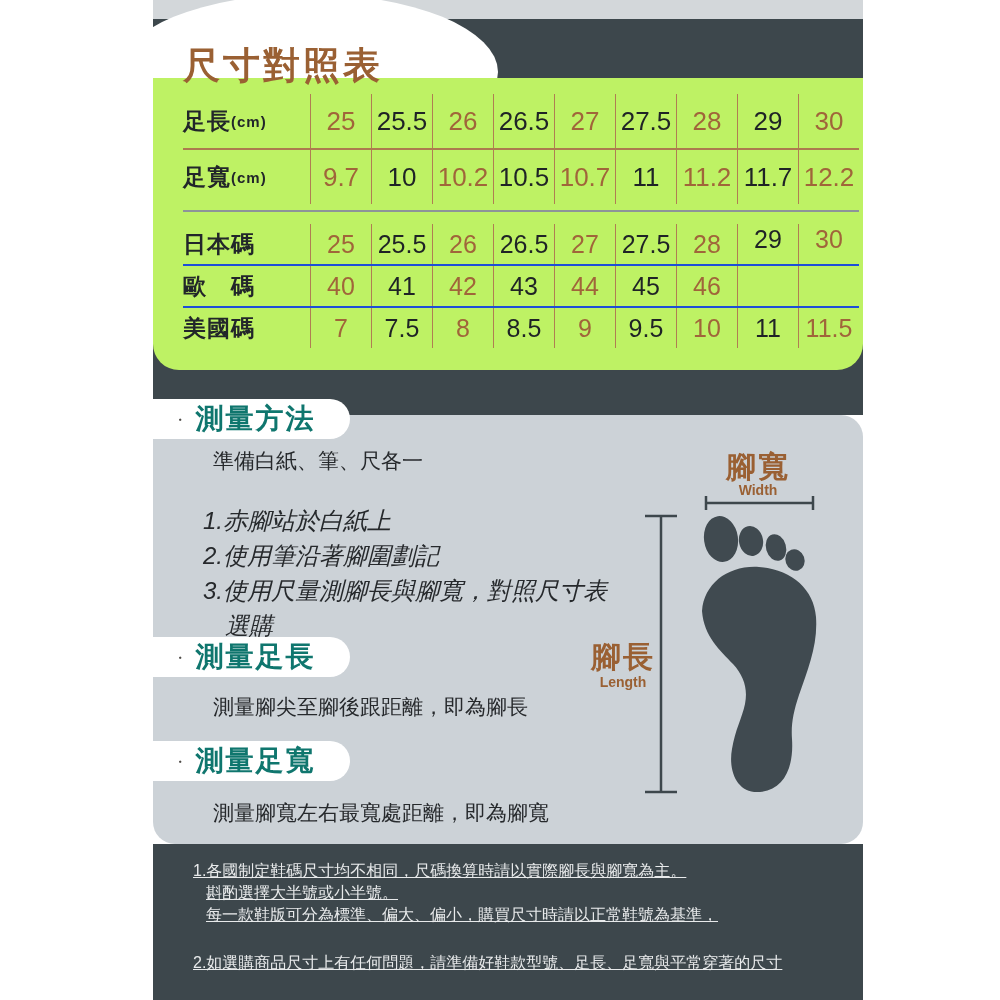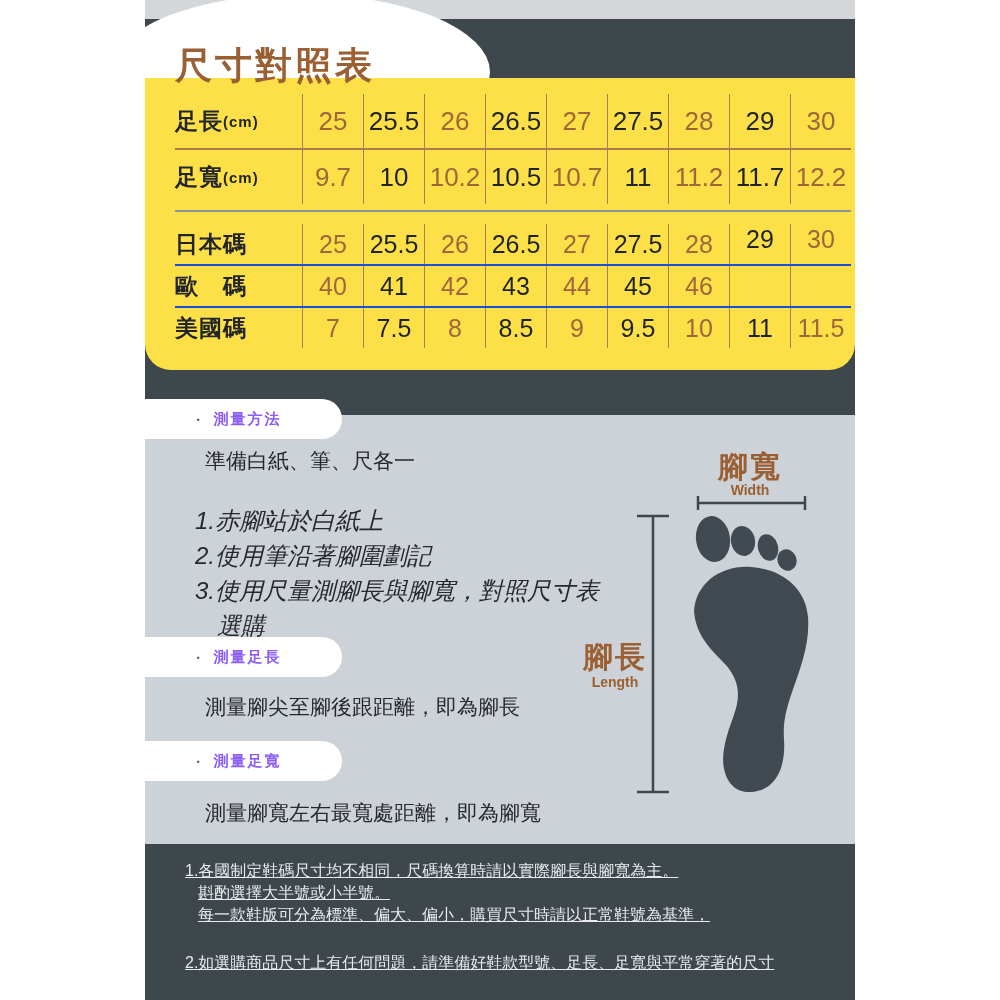--- a/index.html
+++ b/index.html
@@ -1,31 +1,31 @@
 <!DOCTYPE html>
 <html><head>
 <meta charset="utf-8">
 <style>
   html,body{margin:0;padding:0;}
   body{
     width:1000px;height:1000px;position:relative;background:#ffffff;
     font-family:"Liberation Sans",sans-serif;overflow:hidden;
   }
-  .column{position:absolute;left:145px;top:0;width:710px;height:820px;background:#ffffff;}
+  .column{position:absolute;left:153px;top:0;width:710px;height:820px;background:#ffffff;}
 
   
   .strip{height:19px;background:#d3d7da;}
   .band1{position:relative;height:59px;background:#3d474c;}
   .title-blob{position:absolute;left:-35px;top:-25px;width:380px;height:156px;
     background:#ffffff;border-radius:50%;z-index:2;}
   .main-title{position:absolute;left:30px;top:22px;z-index:3;
     font-size:37px;font-weight:bold;color:#9a6033;letter-spacing:3px;}
 
   
-  .sheet{position:relative;z-index:2;background:#fde047;border-radius:0 0 26px 26px;
+  .sheet{position:relative;z-index:2;background:#bef264;border-radius:0 0 26px 26px;
     box-sizing:border-box;height:292px;padding:16px 4px 22px 30px;}
   .trow{display:grid;grid-template-columns:127px repeat(9,1fr);align-items:stretch;}
   .cm .trow{height:54px;font-size:26px;}
   .codes .trow{height:40px;font-size:25px;}
   .tlabel{display:flex;align-items:center;font-size:23px;font-weight:bold;color:#22262a;letter-spacing:1px;}
   .tlabel .unit{font-size:15px;font-weight:bold;color:#22262a;}
   .cell{display:flex;align-items:center;justify-content:center;text-align:center;
     border-left:1px solid #b07e52;}
   .trow > .cell:nth-child(even){color:#a0653a;}
   .trow > .cell:nth-child(odd){color:#1f2326;}
@@ -34,25 +34,25 @@
   .codes .trow:first-child > .cell:nth-child(9),
   .codes .trow:first-child > .cell:nth-child(10){padding-bottom:9px;}
   .tbl-divider{border-top:2px solid #8d9499;margin:6px 0 12px 0;}
 
   
   .band2{position:relative;z-index:1;margin-top:-26px;height:71px;background:#3d474c;}
   .pill{position:absolute;left:-15px;width:212px;height:40px;background:#ffffff;
     border-radius:0 21px 21px 0;display:flex;align-items:center;justify-content:center;gap:8px;
     z-index:4;}
   .pill .bullet{font-size:15px;color:#4d4a46;margin-top:2px;}
-  .pill .ph{font-size:15px;font-weight:bold;color:#8b5cf6;letter-spacing:2px;font-family:Liberation Mono, monospace;}
+  .pill .ph{font-size:28px;font-weight:bold;color:#0f766e;letter-spacing:2px;font-family:Liberation Mono, monospace;}
   .band2 .pill{top:55px;}
 
   
-  .gray{position:relative;z-index:0;height:429px;background:#ccd2d7;color:#26292c;}
+  .gray{position:relative;z-index:0;height:429px;background:#ccd2d7;color:#26292c;border-radius:22px;}
   .intro{position:absolute;left:60px;top:32px;font-size:21px;}
   .steps{position:absolute;left:50px;top:88px;font-size:24px;line-height:35px;font-style:italic;}
   .steps .indent{padding-left:22px;}
   .pill-2{top:222px;}
   .pill-3{top:326px;}
   .body-line{position:absolute;left:60px;font-size:21px;}
   .body-length{top:278px;}
   .body-width{top:384px;}
 
   

